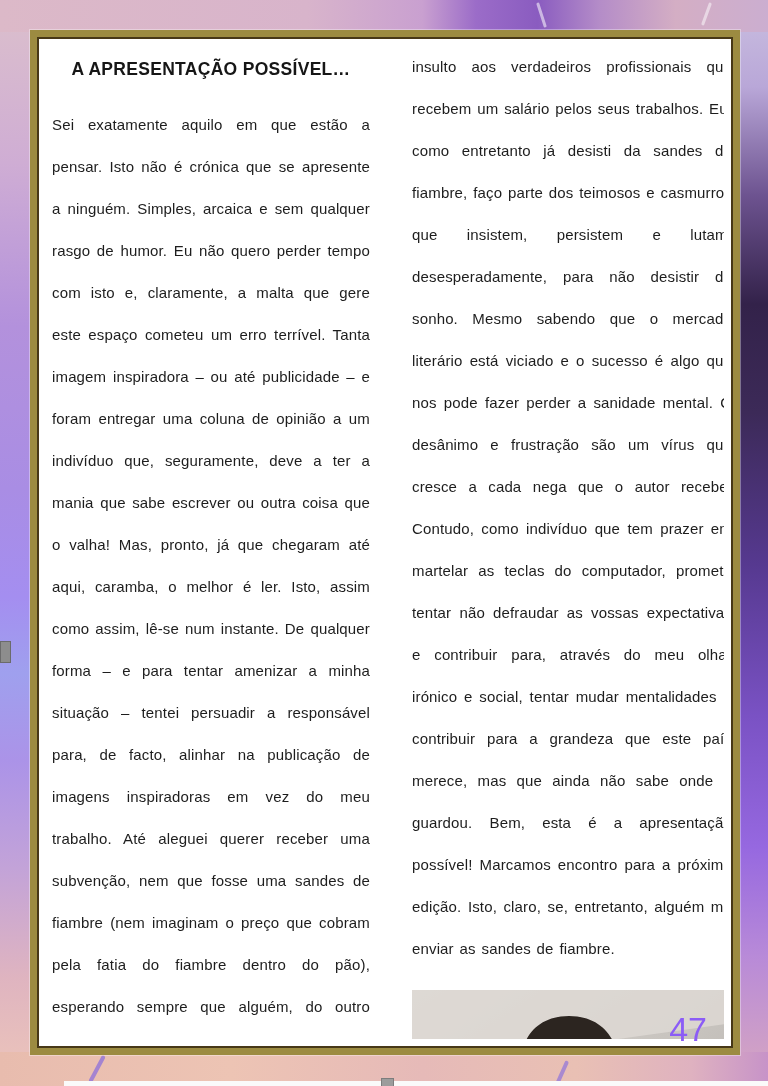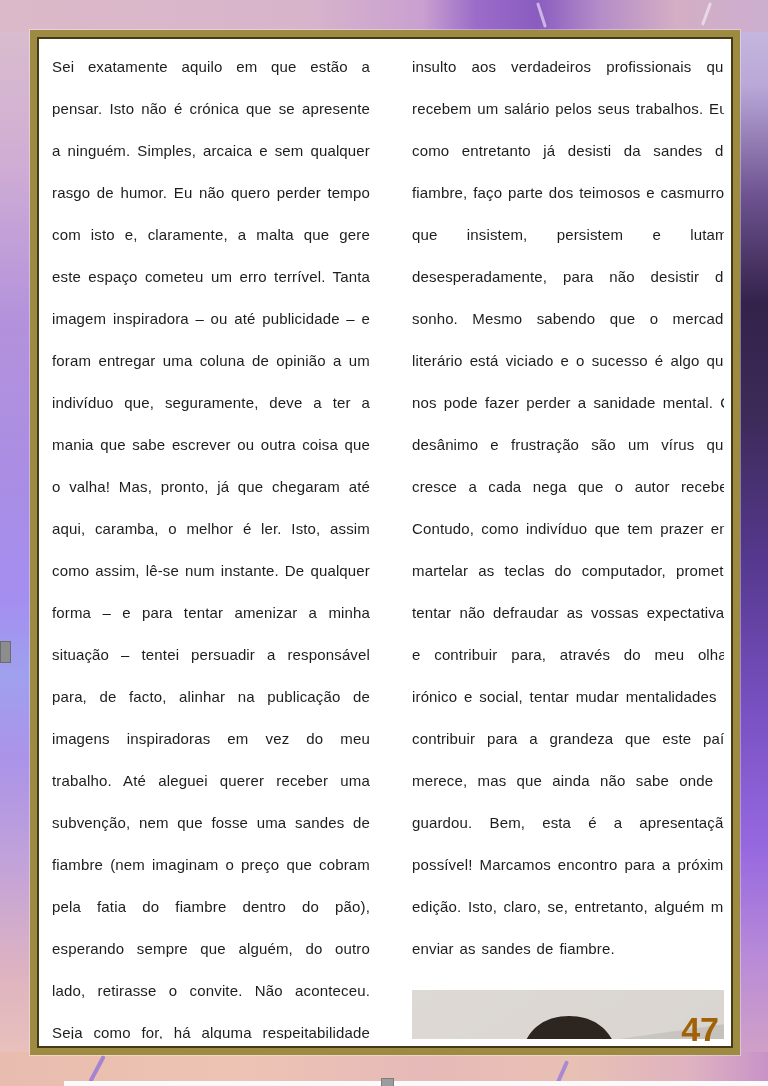--- a/index.html
+++ b/index.html
@@ -33,21 +33,21 @@
     box-shadow:inset 0 0 0 2px #473817, 0 0 0 1px rgba(255,255,255,.35);}
   .content{position:absolute;left:9px;right:9px;top:9px;bottom:9px;display:flex;overflow:hidden;}
   .col-left{width:318px;margin-left:6px;flex:none;}
   .col-right{width:320px;margin-left:42px;flex:none;}
   .article-title{font-size:17.5px;font-weight:bold;text-align:center;line-height:42px;
     letter-spacing:.3px;margin:2px 0 14px;color:#161616;}
   .body-par{margin:0 0 42px;font-size:15px;line-height:42px;text-align:justify;
     color:#1d1d1d;letter-spacing:.15px;word-spacing:1.5px;}
   .body-par.last{margin-bottom:0;}
   .photo-wrap{width:313px;height:211px;margin-top:20px;overflow:hidden;background:#c9c5c0;}
-  .page-number{position:absolute;right:14px;bottom:2px;font-size:34px;font-weight:700;color:#a16207;line-height:1;}
+  .page-number{position:absolute;right:26px;bottom:2px;font-size:34px;font-weight:400;color:#8b5cf6;line-height:1;}
 </style>
 </head>
 <body>
 
 <div class="bg-base"></div>
 <div class="bg-left"></div>
 <div class="bg-right"></div>
 <div class="bg-top"></div>
 <div class="bg-bottom"></div>
 <div class="streak p1"></div>
@@ -55,20 +55,21 @@
 <div class="streak w1"></div>
 <div class="streak w2"></div>
 <div class="next-page-strip"></div>
 <div class="left-handle"></div>
 <div class="bottom-handle"></div>
 
 <div class="frame">
   <div class="content">
 
     <div class="col-left">
+      <div class="article-title">A APRESENTAÇÃO POSSÍVEL…</div>
       <p class="body-par">Sei exatamente aquilo em que estão a pensar. Isto não é crónica que se apresente a ninguém. Simples, arcaica e sem qualquer rasgo de humor. Eu não quero perder tempo com isto e, claramente, a malta que gere este espaço cometeu um erro terrível. Tanta imagem inspiradora – ou até publicidade – e foram entregar uma coluna de opinião a um indivíduo que, seguramente, deve a ter a mania que sabe escrever ou outra coisa que o valha! Mas, pronto, já que chegaram até aqui, caramba, o melhor é ler. Isto, assim como assim, lê-se num instante. De qualquer forma – e para tentar amenizar a minha situação – tentei persuadir a responsável para, de facto, alinhar na publicação de imagens inspiradoras em vez do meu trabalho. Até aleguei querer receber uma subvenção, nem que fosse uma sandes de fiambre (nem imaginam o preço que cobram pela fatia do fiambre dentro do pão), esperando sempre que alguém, do outro lado, retirasse o convite. Não aconteceu. Seja como for, há alguma respeitabilidade nestes escritos. Não senhores, isto não é de todo uma coisa chunga, vamos lá a ver. A verdade é que, neste espaço, vão aparecer algumas crónicas sociais, ilustrativas da nossa gritante e desesperante portugalidade. Algo que tenho vindo a fazer nos últimos anos…</p>
 
     </div>
 
     <div class="col-right">
       <p class="body-par last">insulto aos verdadeiros profissionais que recebem um salário pelos seus trabalhos. Eu, como entretanto já desisti da sandes de fiambre, faço parte dos teimosos e casmurros que insistem, persistem e lutam, desesperadamente, para não desistir do sonho. Mesmo sabendo que o mercado literário está viciado e o sucesso é algo que nos pode fazer perder a sanidade mental. O desânimo e frustração são um vírus que cresce a cada nega que o autor recebe. Contudo, como indivíduo que tem prazer em martelar as teclas do computador, prometo tentar não defraudar as vossas expectativas e contribuir para, através do meu olhar irónico e social, tentar mudar mentalidades e contribuir para a grandeza que este país merece, mas que ainda não sabe onde a guardou. Bem, esta é a apresentação possível! Marcamos encontro para a próxima edição. Isto, claro, se, entretanto, alguém me enviar as sandes de fiambre.</p>
 
       <div class="photo-wrap">
         <svg width="313" height="211" viewBox="0 0 313 211" xmlns="http://www.w3.org/2000/svg">
           <defs>

